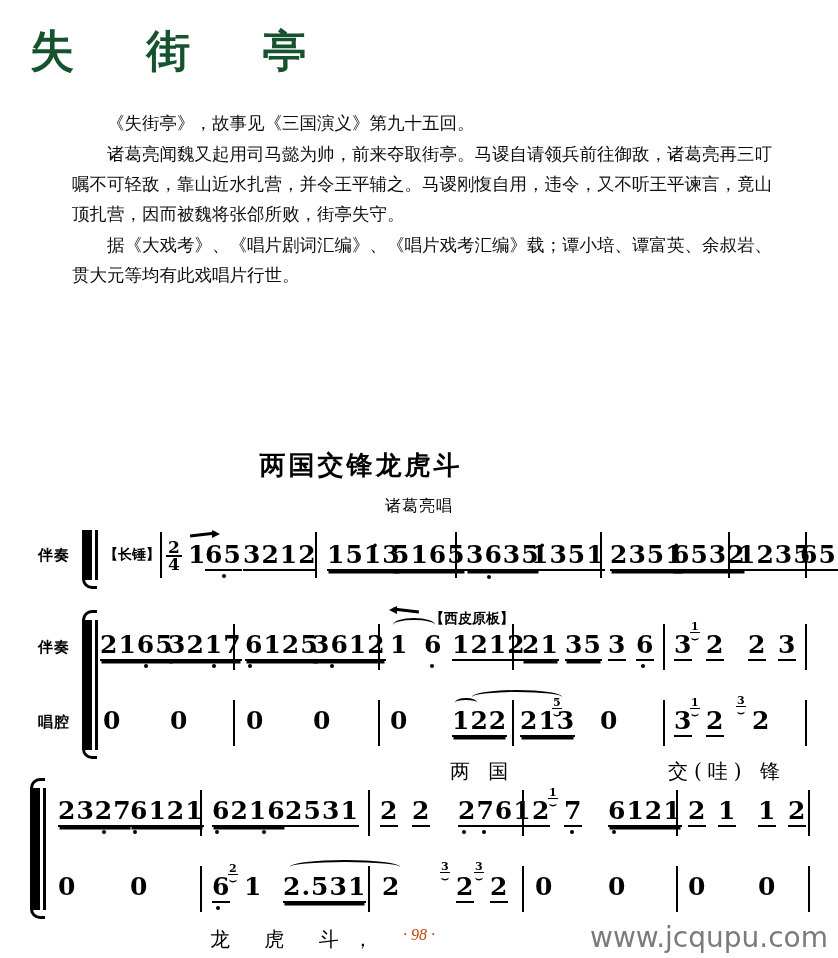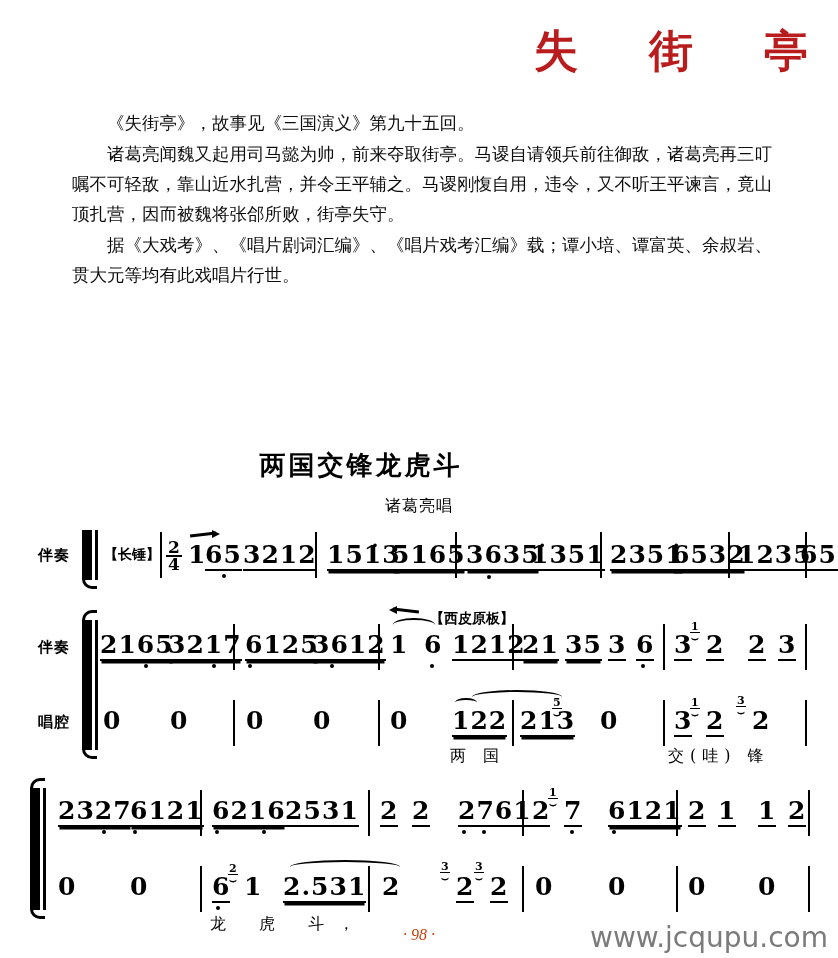--- a/index.html
+++ b/index.html
@@ -15,27 +15,27 @@
     color: #000000;
     overflow: hidden;
   }
 
   
   #page-title {
     position: absolute;
     top: 22px;
     left: 0;
     width: 838px;
-    text-align: right;
-    font-family: Liberation Serif, serif;
+    text-align: left;
+    font-family: Liberation Sans, sans-serif;
     font-weight: bold;
     font-size: 44px;
     letter-spacing: 30px;
     text-indent: 30px;
-    color: #b91c1c;
+    color: #14532d;
   }
 
   
   #prose {
     position: absolute;
     top: 108px;
     left: 72px;
     width: 700px;
     font-family: "DejaVu Serif", "Liberation Serif", serif;
     font-size: 17.5px;
@@ -214,23 +214,24 @@
     right: 0; top: 0;
     border-left: 8px solid #000;
     border-top: 4px solid transparent;
     border-bottom: 4px solid transparent;
   }
 
   
   .lyric {
     position: absolute;
     font-family: "DejaVu Serif", "Liberation Serif", serif;
-    font-size: 16px;
+    font-size: 20px;
     white-space: nowrap;
     letter-spacing: 6px;
+    margin-top: 12px;
   }
 
   
   #page-number {
     position: absolute;
     top: 926px;
     left: 0;
     width: 838px;
     text-align: center;
     font-family: "Liberation Serif", "DejaVu Serif", serif;

